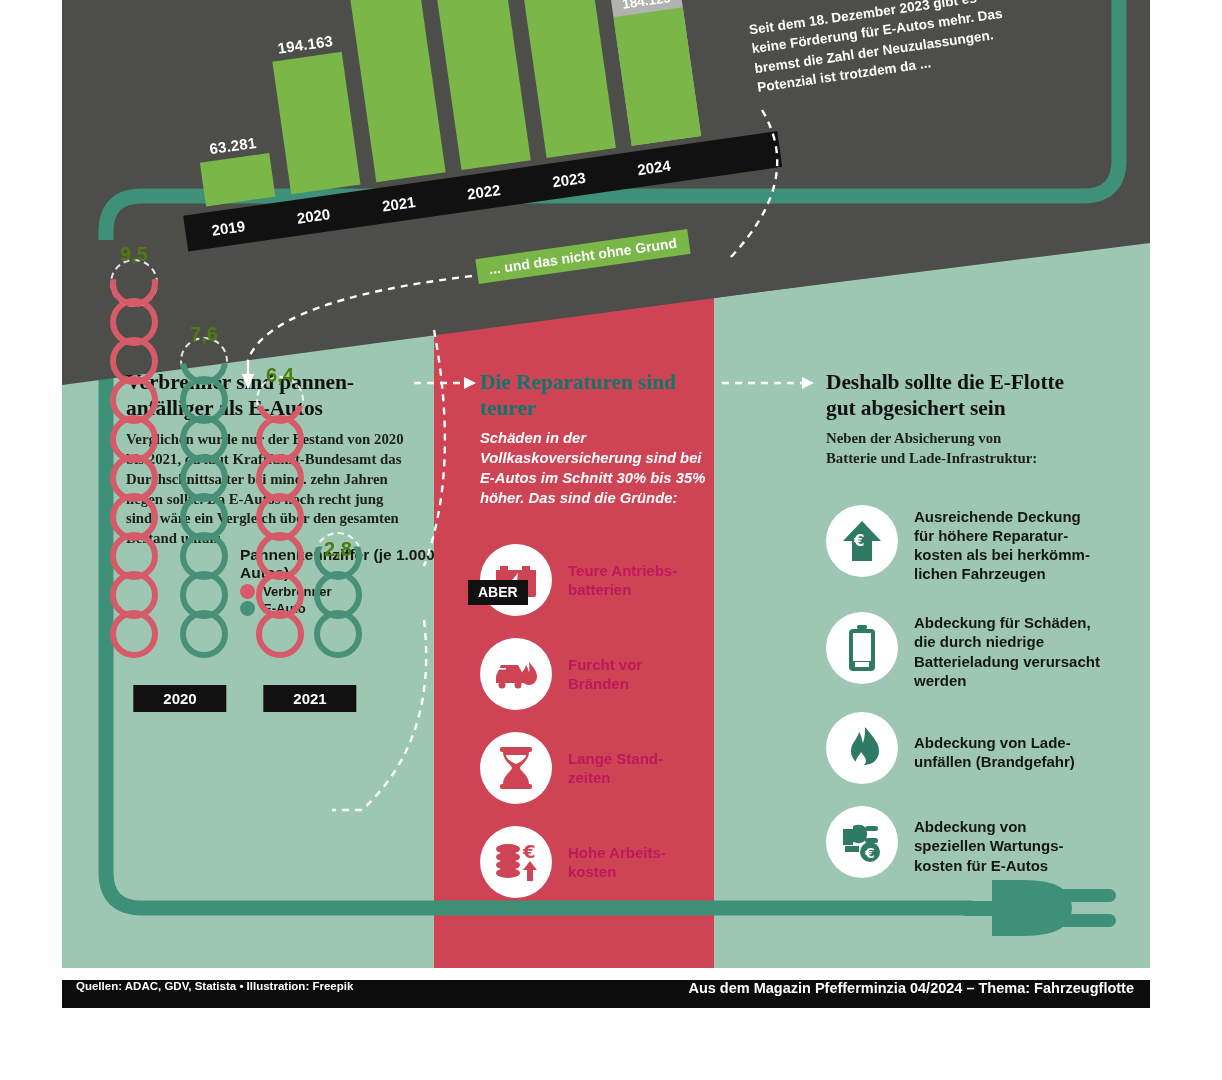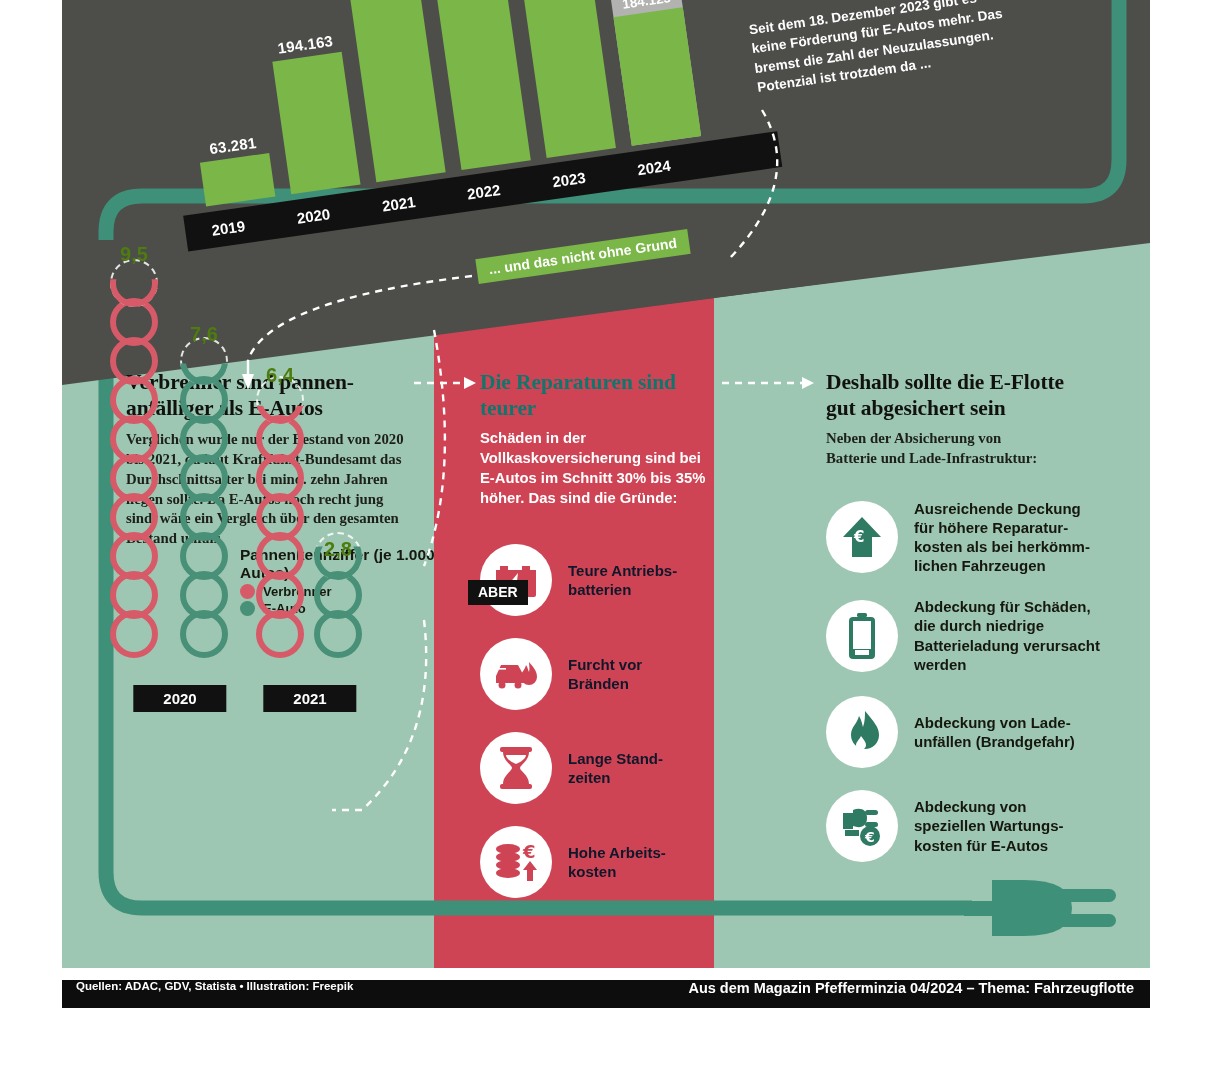--- a/index.html
+++ b/index.html
@@ -77,21 +77,21 @@
   
   .colbody{ position:absolute; }
   h2.head{
     font-family:"Liberation Serif", serif;
     font-weight:bold; font-size:21.5px; line-height:1.2; letter-spacing:-.1px;
   }
   .head.dark{ color:#11120f; }
   .head.light{ color:#0f766e; }
   p.lead{ font-size:14.8px; line-height:1.35; font-weight:600; }
   .lead.dark{ color:#1d2018;font-family:Liberation Serif, serif; }
-  .lead.light{ color:#ffffff; }
+  .lead.light{ color:#ffffff;font-style:italic; }
 
   
   .ringarea{ position:absolute; left:0; top:300px; width:372px; height:420px; }
   .ringstack{ position:absolute; bottom:0; display:flex; flex-direction:column-reverse; align-items:center; }
   .ring{ width:48px; height:48px; border-radius:50%; border:6px solid #000; margin-top:-9px; }
   .ring.v{ border-color:#d75a68; }
   .ring.e{ border-color:#489078; }
   .ringtop{ position:relative; width:48px; height:48px; margin-top:-9px; }
   .ringtop .half{
     position:absolute; inset:0; border-radius:50%; border:6px solid transparent;
@@ -117,22 +117,22 @@
   .pkTitle{ font-size:15.5px; color:#16180f; font-weight:bold; }
   .pkTitle em{ font-style:normal; font-weight:600; }
 
   
   .bullet{ display:flex; align-items:center; gap:16px; margin-bottom:22px; }
   .ic{
     width:72px; height:72px; border-radius:50%; background:#fff;
     flex:0 0 72px; display:flex; align-items:center; justify-content:center;
   }
   .bt{ font-size:15px; line-height:1.28; font-weight:600; }
-  .bt.light{ color:#0f172a; }
-  .bt.dark{ color:#16180f; }
+  .bt.light{ color:#be185d; }
+  .bt.dark{ color:#16180f;margin-top:8px; }
 
   
   .aber{
     position:absolute; left:406px; top:580px;
     background:#111; color:#fff; font-weight:bold; font-size:14px;
     padding:4px 10px 5px 10px; z-index:40;
   }
   
   .arrowline{ position:absolute; z-index:30; }
 

